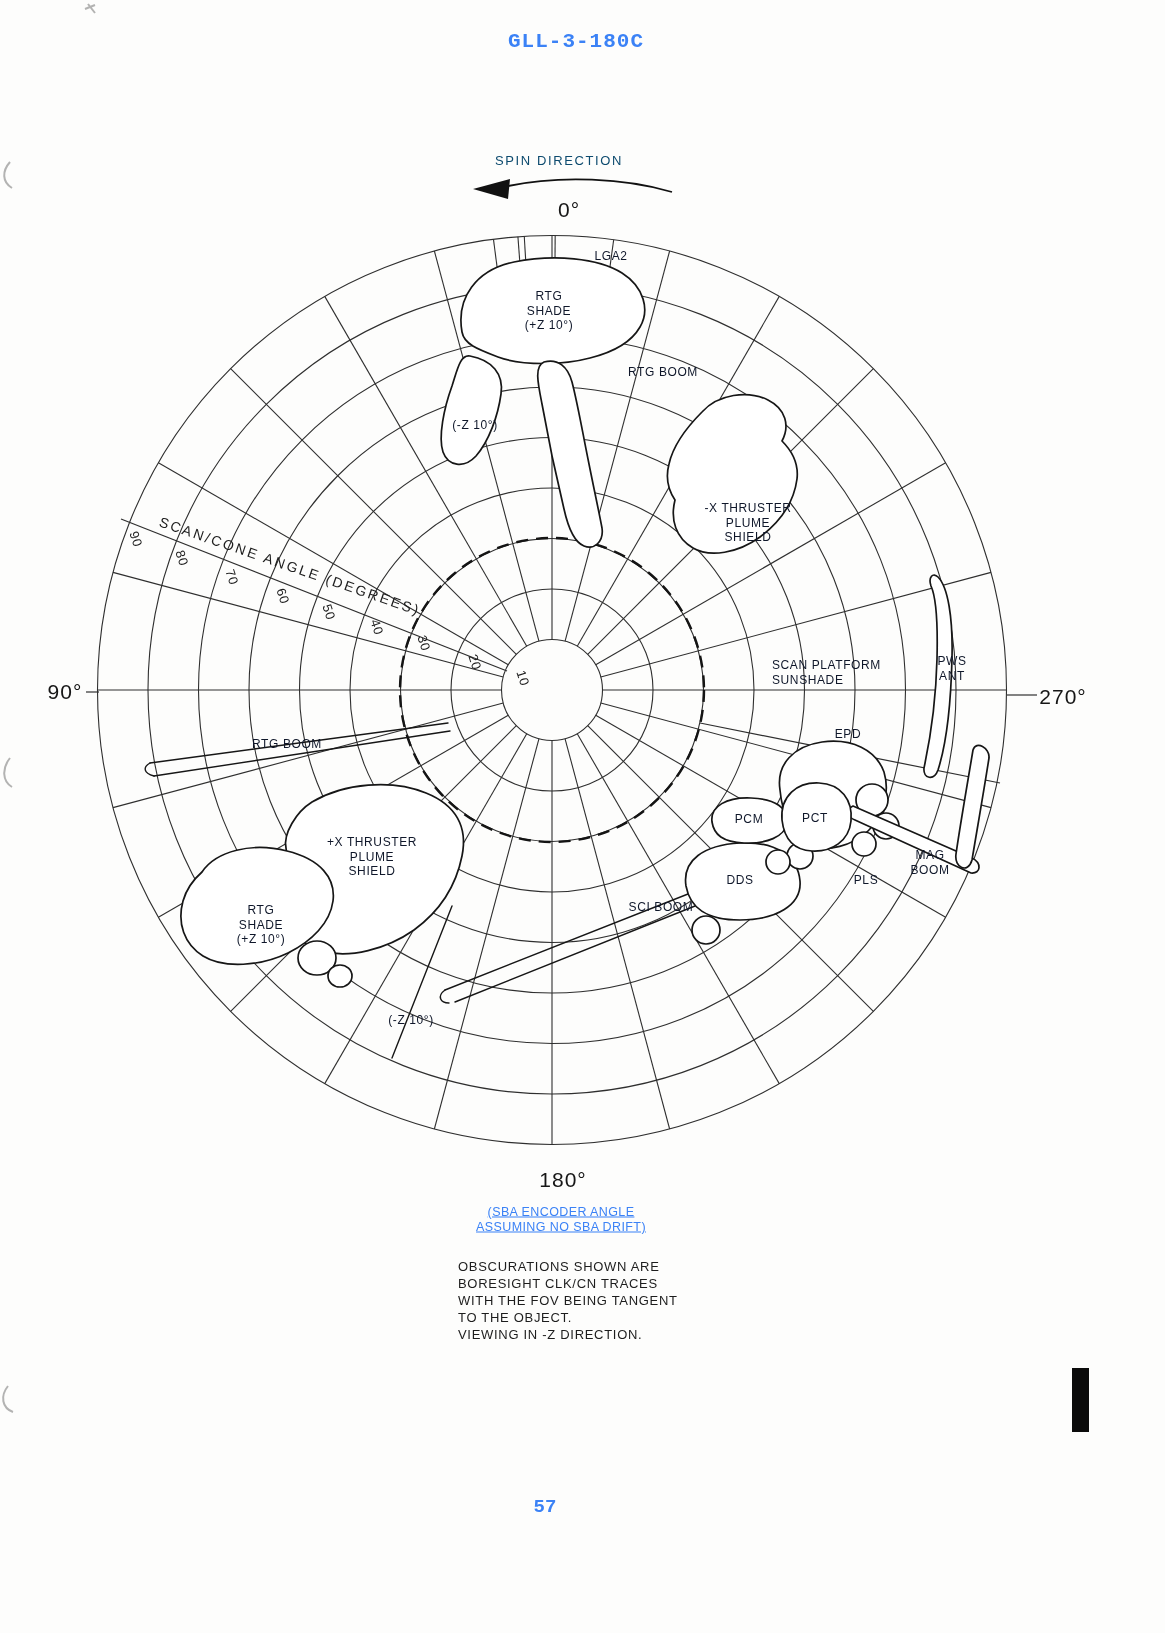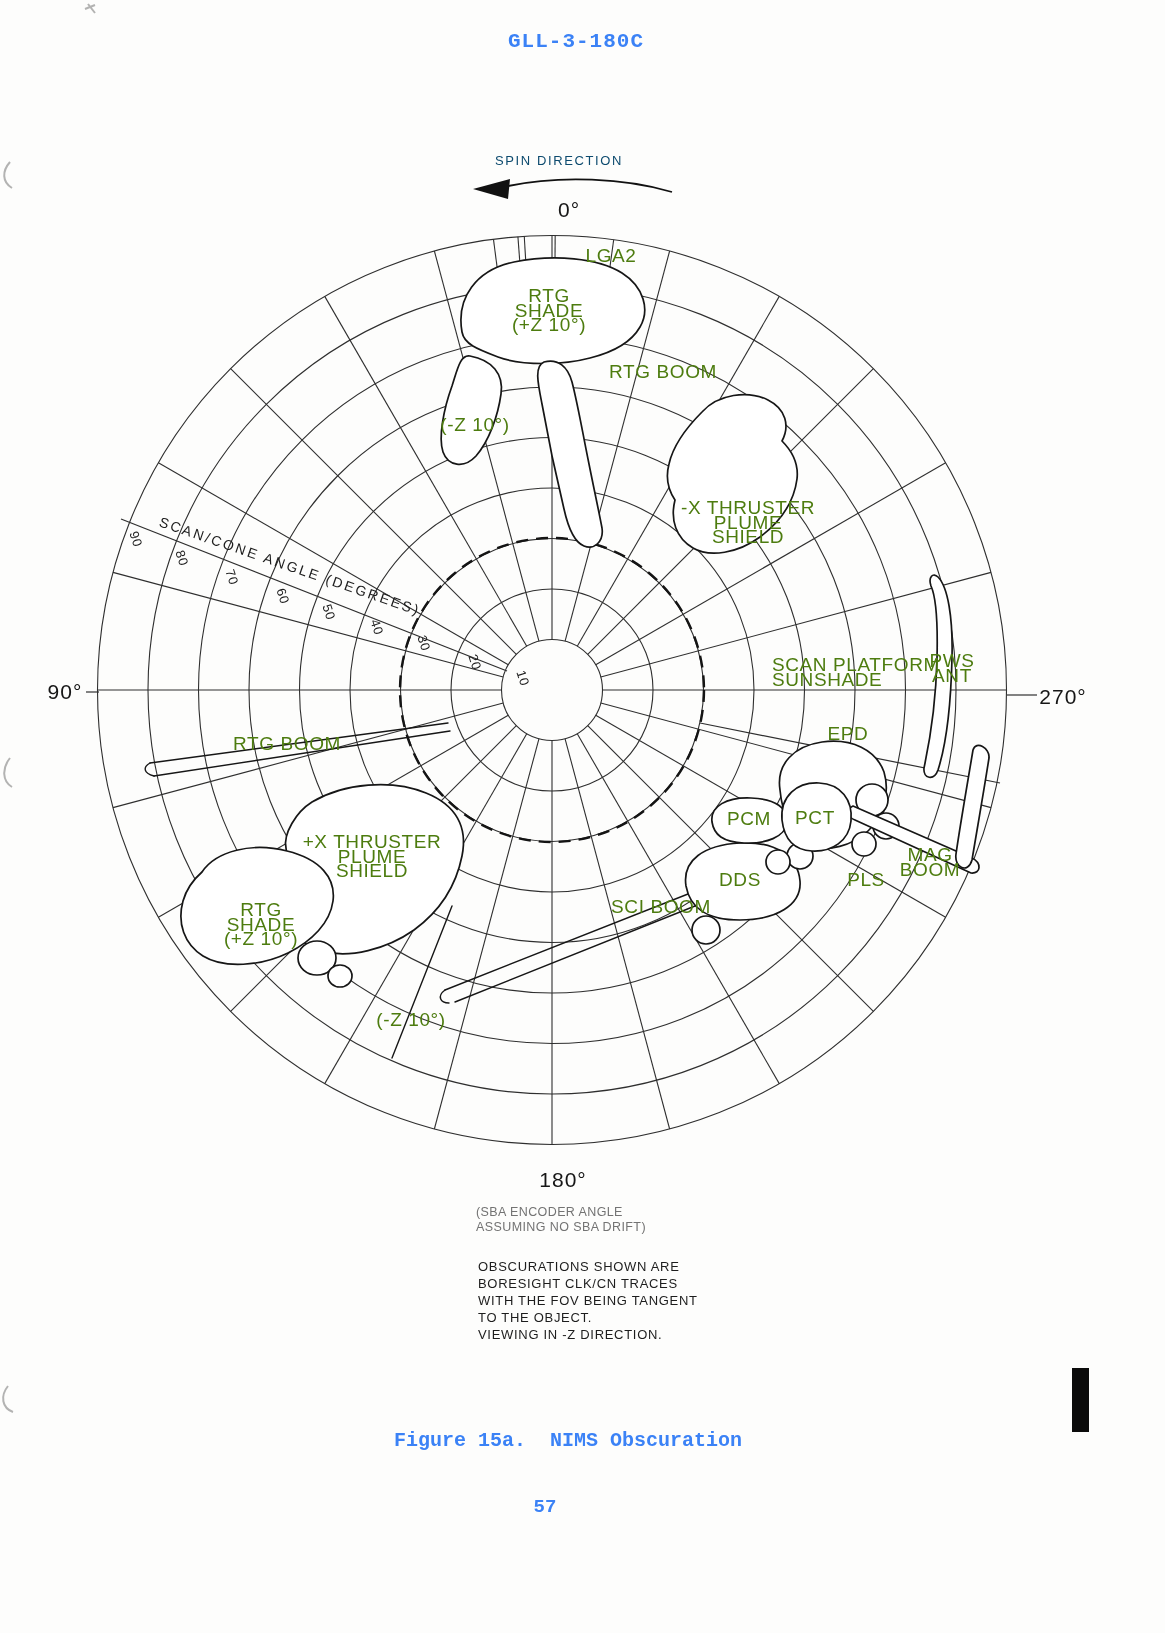--- a/index.html
+++ b/index.html
@@ -1,33 +1,33 @@
 <!DOCTYPE html>
 <html><head>
 <meta charset="utf-8">
 <style>
   html,body{margin:0;padding:0;background:#ffffff;}
   .page{position:relative;width:1165px;height:1633px;background:#fdfdfc;overflow:hidden;
         font-family:"Liberation Sans",sans-serif;color:#1c1c1c;}
   .lbl{position:absolute;transform:translate(-50%,-50%);white-space:pre-line;text-align:center;
-       font-size:19px;line-height:14.5px;letter-spacing:.6px;color:#4d7c0f;z-index:3;}
+       font-size:12px;line-height:14.5px;letter-spacing:.6px;color:#0f172a;z-index:3;}
   .lbl-left{transform:translate(0,0);text-align:left;}
   .deg{position:absolute;transform:translate(-50%,-50%);font-size:21px;letter-spacing:1px;color:#161616;z-index:3;}
   .tick{position:absolute;transform:translate(-50%,-50%) rotate(72deg);font-size:13px;
         letter-spacing:.5px;color:#1d1d1d;z-index:3;}
   .cone-label{position:absolute;transform:translate(-50%,-50%) rotate(19deg);font-size:14px;
         letter-spacing:2.4px;white-space:nowrap;color:#1d1d1d;z-index:3;}
   .mono{font-family:"Liberation Mono",monospace;font-weight:600;color:#3b82f6;}
   .header{position:absolute;transform:translate(-50%,-50%);font-size:21px;letter-spacing:1px;}
   .caption{position:absolute;transform:translate(-50%,-50%);font-size:20px;white-space:pre;}
   .pagenum{position:absolute;transform:translate(-50%,-50%);font-size:19px;}
   .note{position:absolute;font-size:13px;line-height:17px;letter-spacing:.7px;
         white-space:pre-line;color:#1d1d1d;z-index:3;}
   .sba{position:absolute;transform:translate(-50%,-50%);font-size:12.5px;line-height:14.5px;
-        letter-spacing:.4px;white-space:pre-line;text-align:left;color:#737373;z-index:3;}
+        letter-spacing:.4px;white-space:pre-line;text-align:center;color:#3b82f6;z-index:3;text-decoration:underline;}
   .spin{position:absolute;transform:translate(-50%,-50%);font-size:13px;letter-spacing:1.6px;color:#0c4a6e;z-index:3;}
   svg.diag{position:absolute;left:0;top:0;z-index:1;}
   .grid{stroke:#2f2f2f;stroke-width:1.1;fill:none;}
   .axisext{stroke:#2f2f2f;stroke-width:1.2;fill:none;}
   .dashed-ring{stroke:#141414;stroke-width:2.4;fill:none;stroke-dasharray:12 8;}
   .blob{fill:#ffffff;stroke:#161616;stroke-width:1.7;stroke-linejoin:round;}
   .boomline{stroke:#161616;stroke-width:1.4;fill:none;stroke-linecap:round;}
   .arrowline{stroke:#111;stroke-width:1.8;fill:none;}
   .arrowhead{fill:#111;stroke:none;}
   .artifact{stroke:#9a9a9a;stroke-width:2;fill:none;opacity:.75;}
@@ -131,21 +131,20 @@
 
     <g>
       <path class="artifact" d="M88,4 l7,9 M85,9 l10,-4"></path>
       <path class="artifact" d="M10,162 C2,171 2,182 12,188"></path>
       <path class="artifact" d="M10,758 C2,768 2,781 12,787"></path>
       <path class="artifact" d="M8,1386 C0,1396 2,1408 13,1412"></path>
     </g>
   </svg>
 
   <div class="header mono" style="left:576px;top:41px;">GLL-3-180C</div>
-  <div class="caption mono" style="left:568px;top:1440px;">Figure 15a.  NIMS Obscuration</div>
   <div class="pagenum mono" style="left:545px;top:1507px;">57</div>
 
   <div class="spin" style="left:559px;top:160px;">SPIN DIRECTION</div>
   <div class="deg" style="left:569px;top:210px;">0°</div>
   <div class="deg" style="left:65px;top:692px;">90°</div>
   <div class="deg" style="left:1063px;top:697px;">270°</div>
   <div class="deg" style="left:563px;top:1180px;">180°</div>
 
   <div class="cone-label" style="left:290px;top:566px;">SCAN/CONE ANGLE (DEGREES)</div>
   <div class="tick" style="left:136px;top:539px;">90</div>
@@ -183,20 +182,20 @@
 PLUME
 SHIELD</div>
   <div class="lbl" style="left:261px;top:925px;">RTG
 SHADE
 (+Z 10°)</div>
   <div class="lbl" style="left:287px;top:744px;">RTG BOOM</div>
   <div class="lbl" style="left:411px;top:1020px;">(-Z 10°)</div>
 
   <div class="sba" style="left:561px;top:1219px;">(SBA ENCODER ANGLE
 ASSUMING NO SBA DRIFT)</div>
-  <div class="note" style="left:458px;top:1258px;margin-left:20px;">OBSCURATIONS SHOWN ARE
+  <div class="note" style="left:458px;top:1258px;">OBSCURATIONS SHOWN ARE
 BORESIGHT CLK/CN TRACES
 WITH THE FOV BEING TANGENT
 TO THE OBJECT.
 VIEWING IN -Z DIRECTION.</div>
 
   <div class="blackbar"></div>
 </div>
 
 </body></html>

